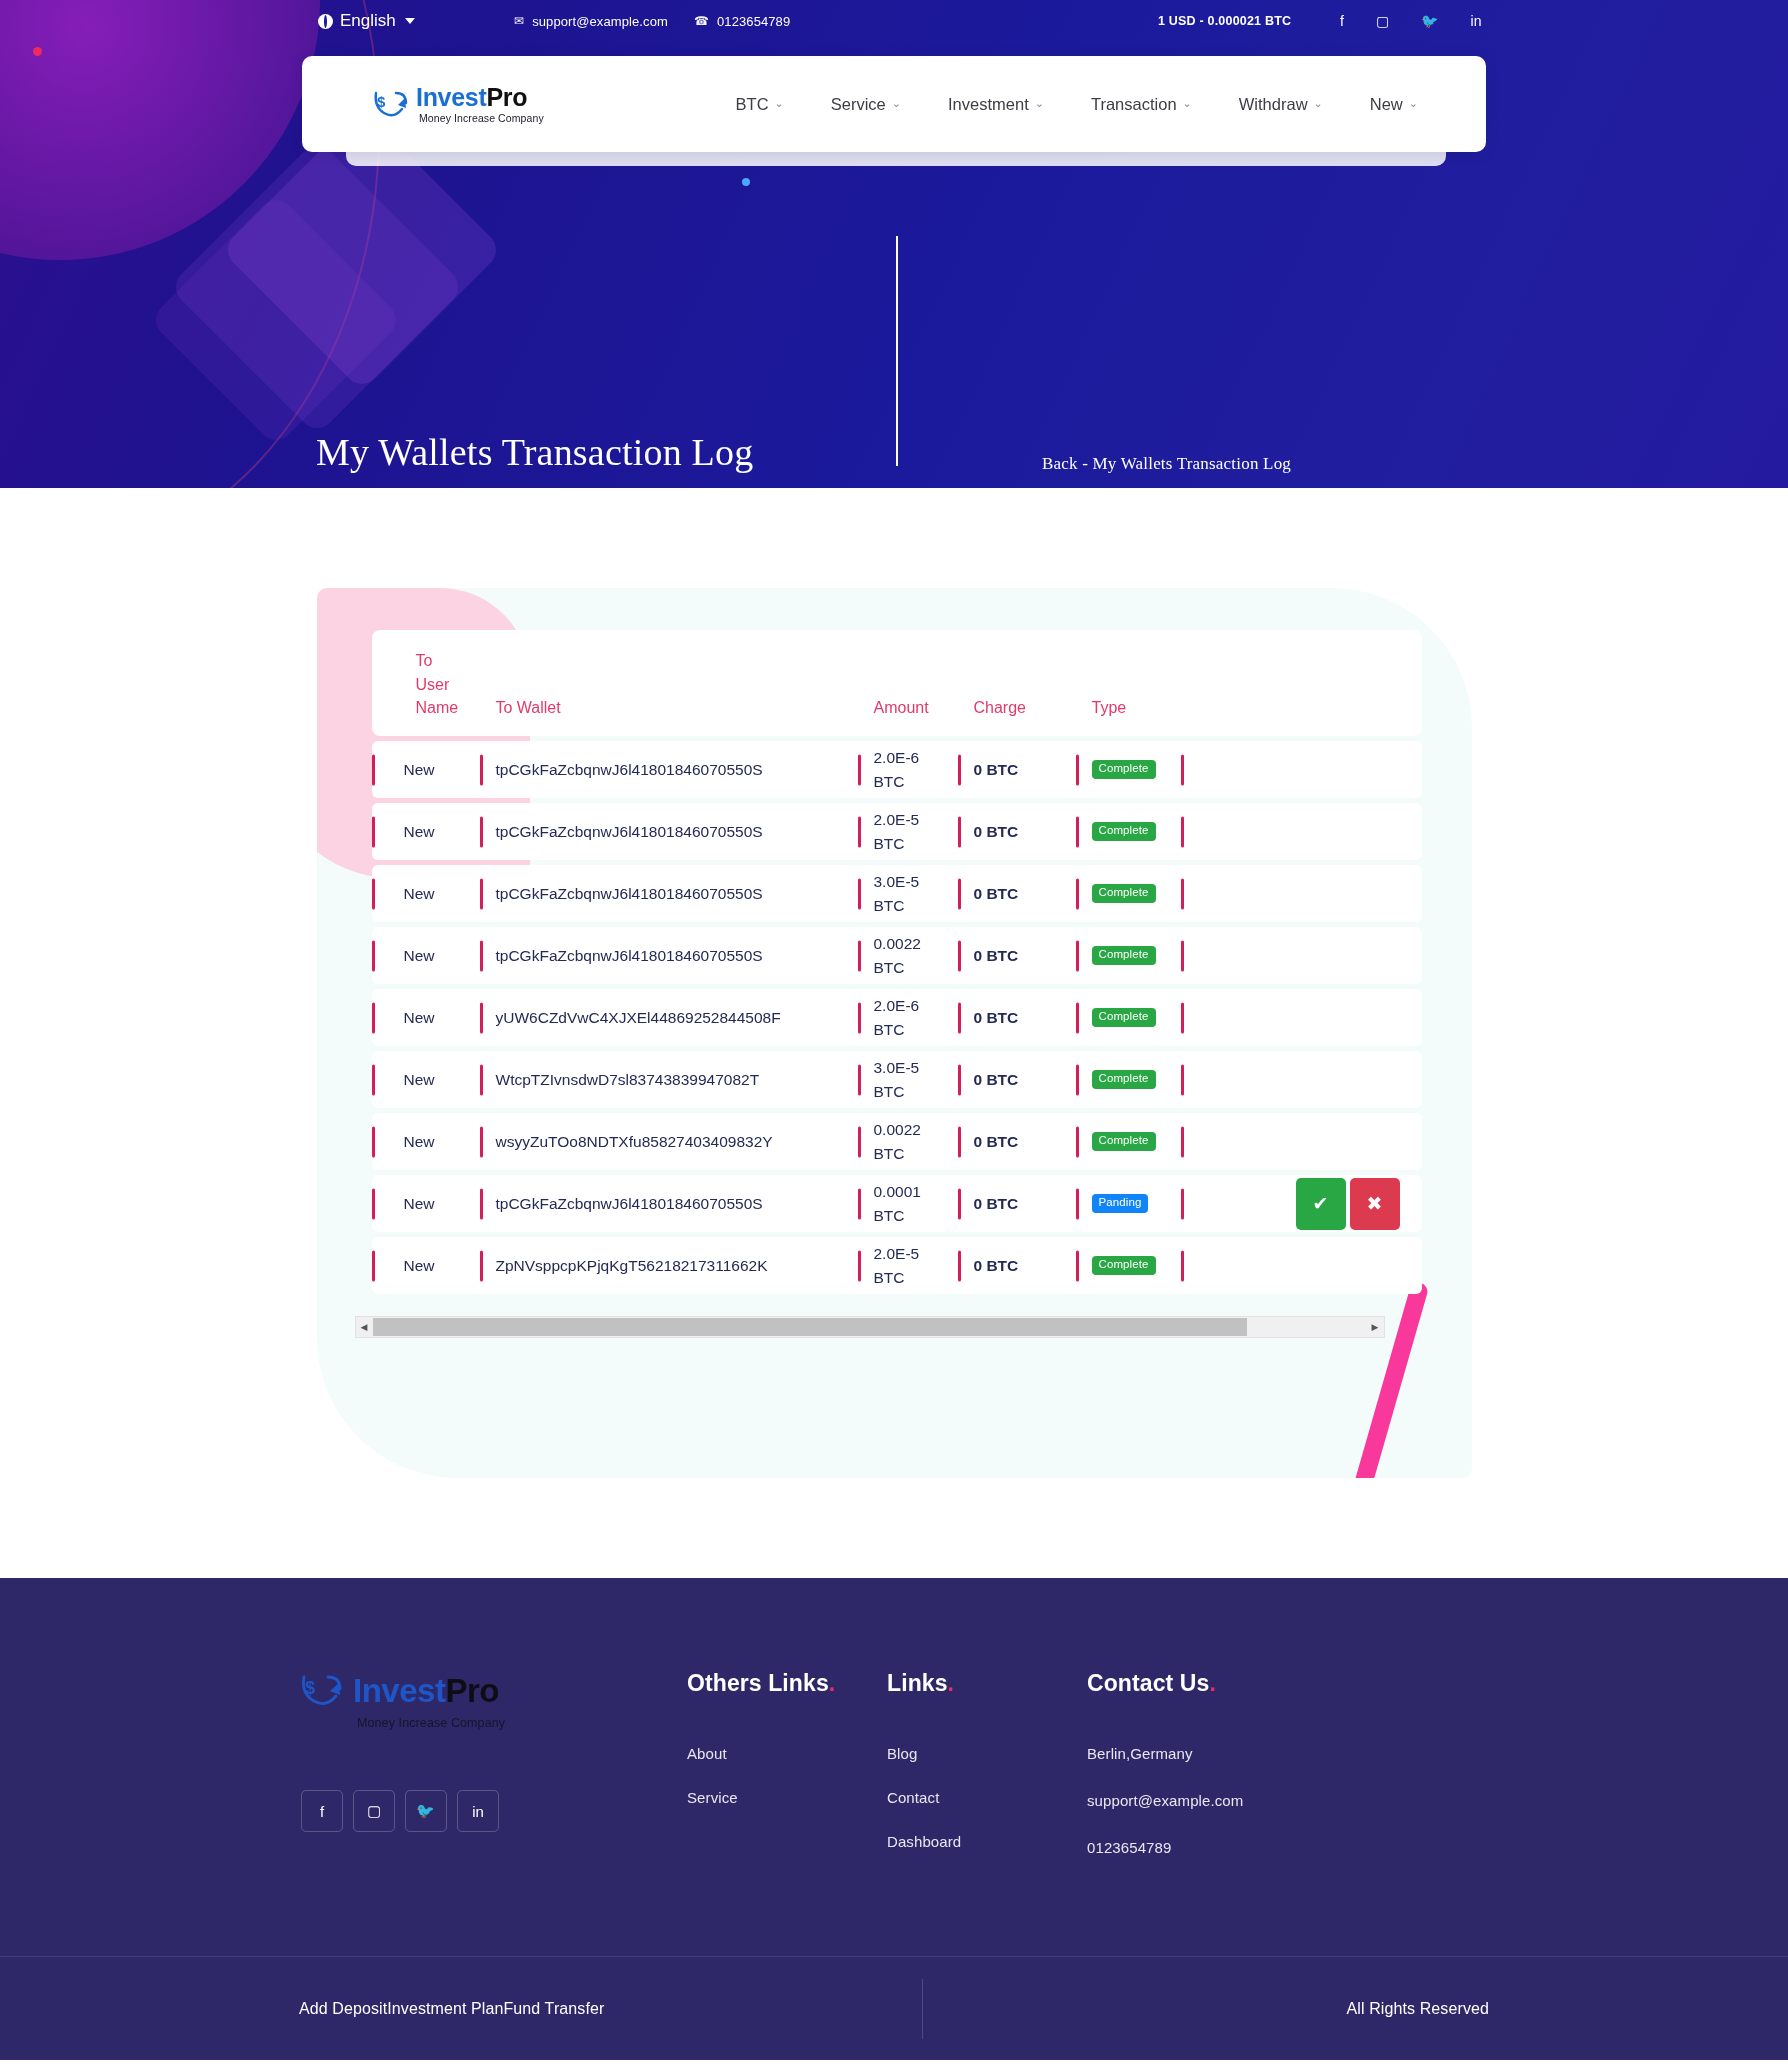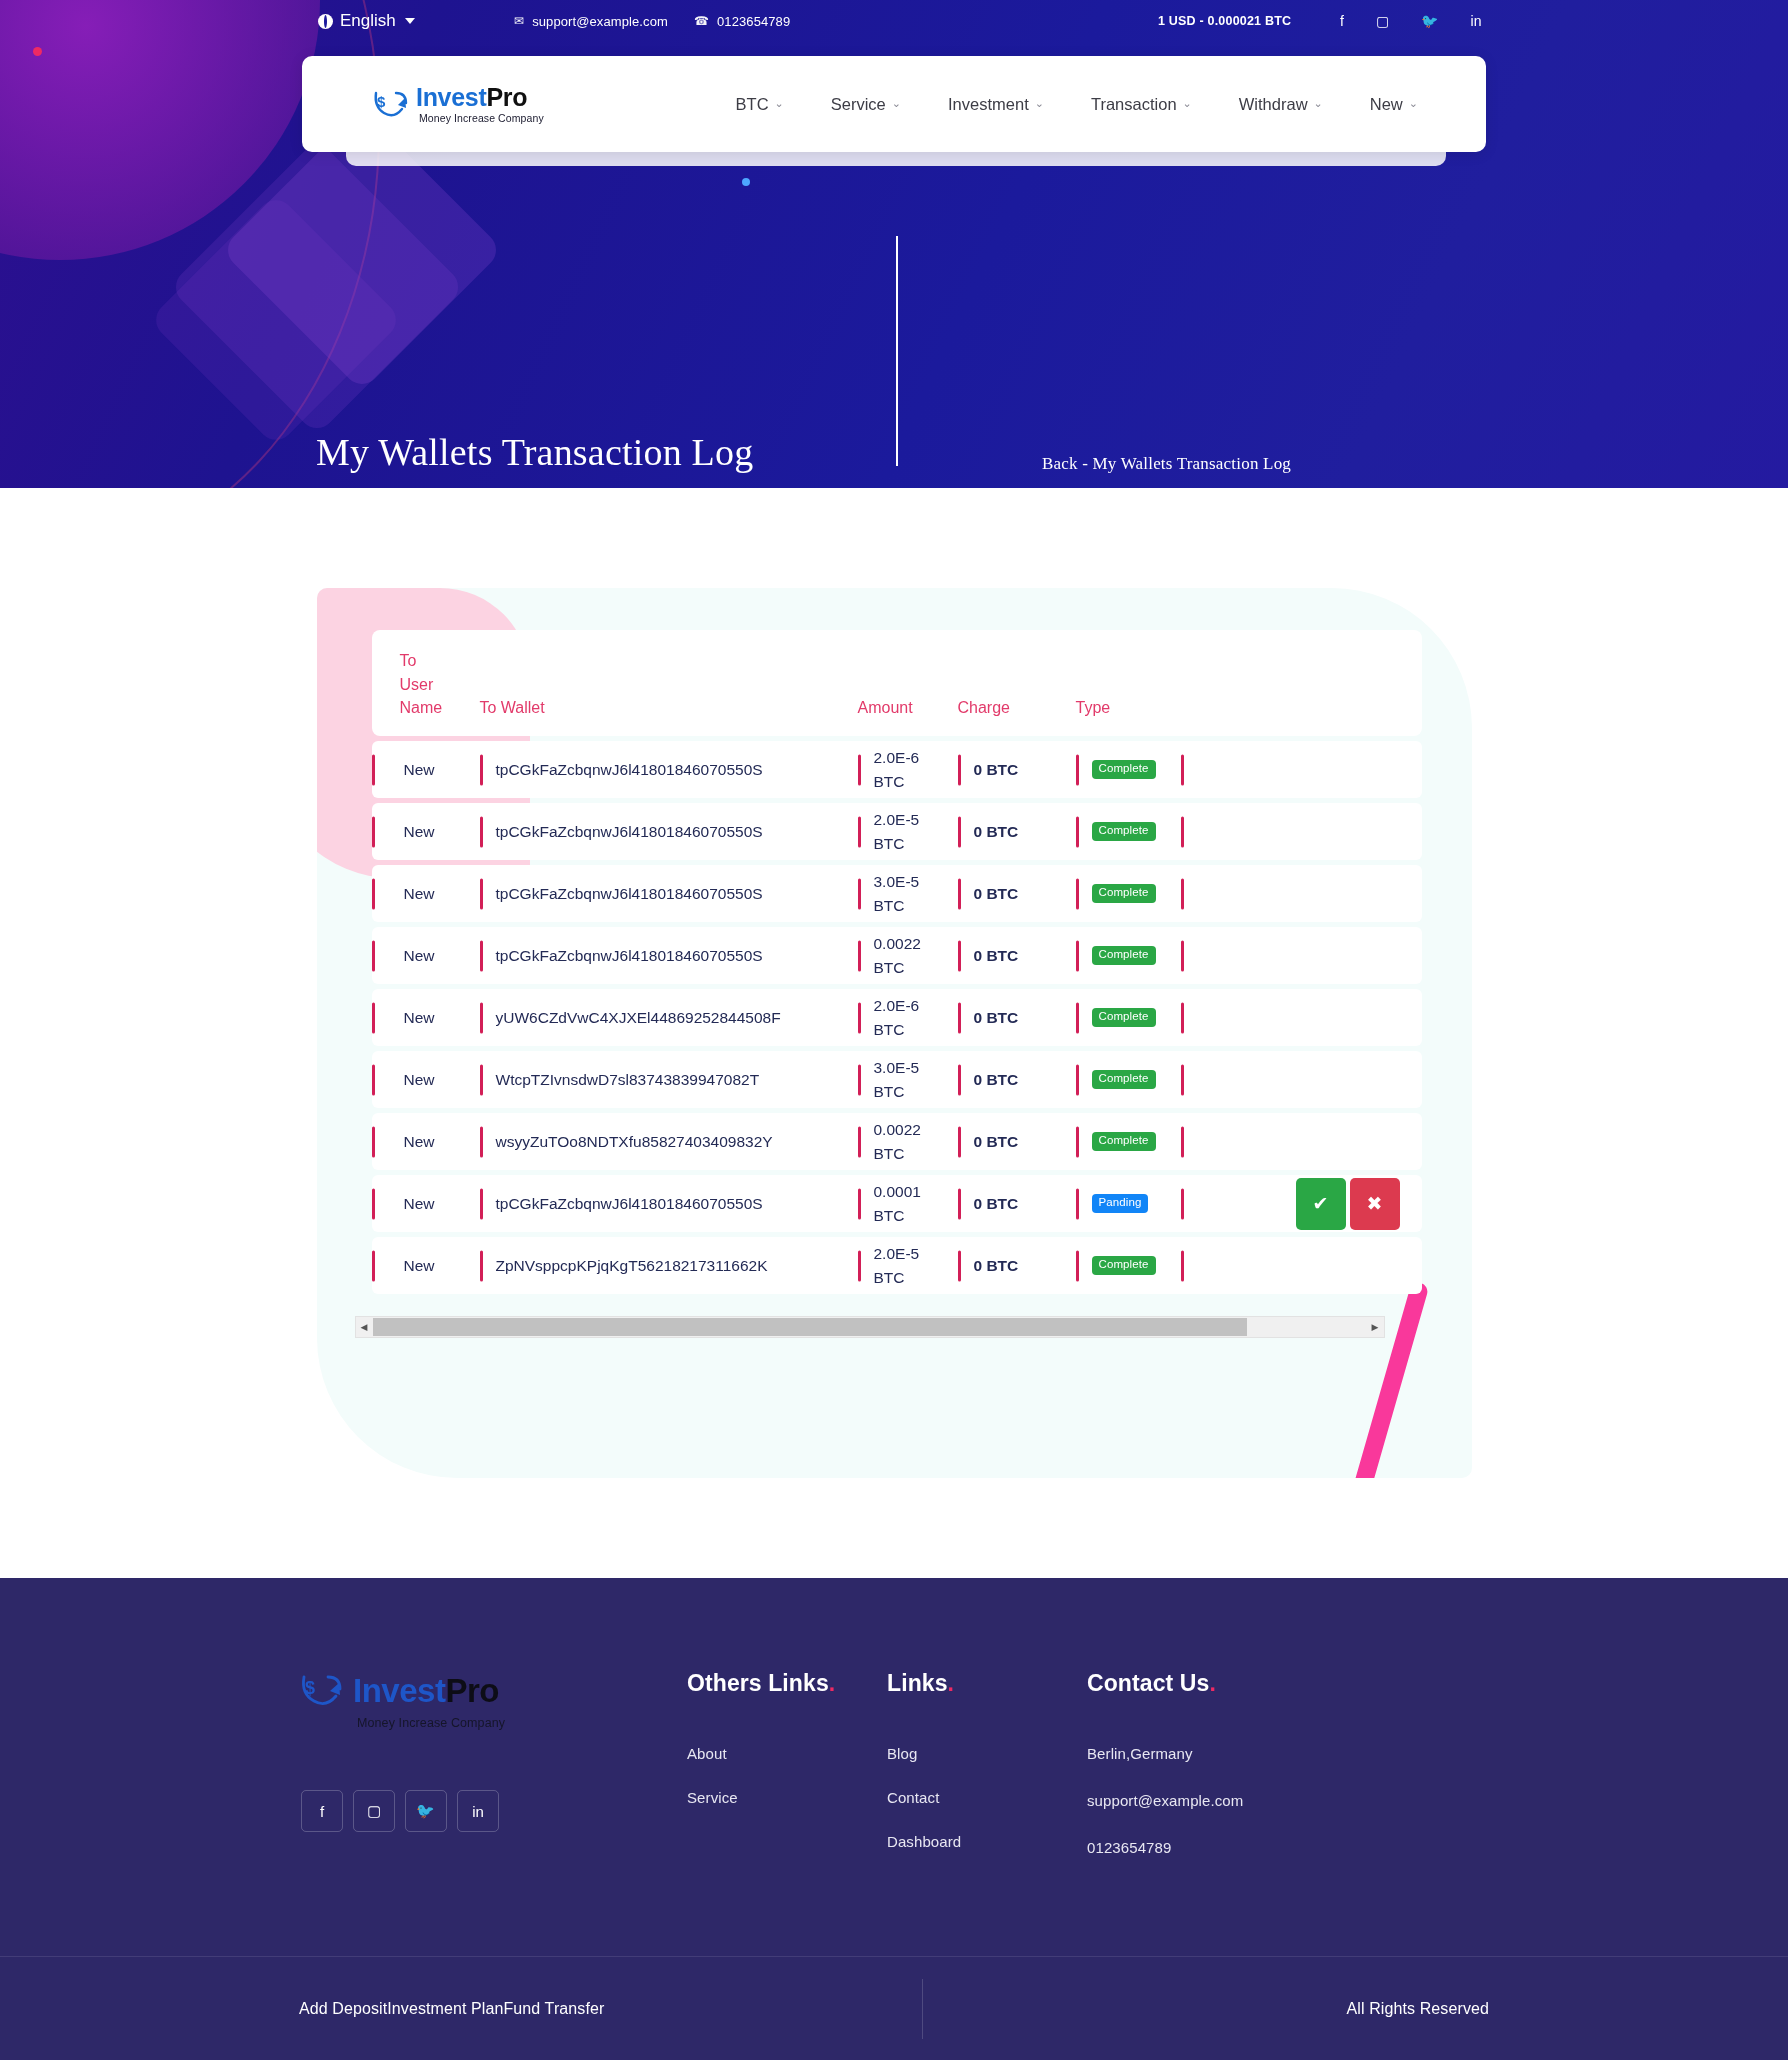--- a/index.html
+++ b/index.html
@@ -255,21 +255,21 @@
     padding: 42px 50px 0 55px;
   }
 
   
   .tbl-head {
     background: #ffffff;
     border-radius: 8px;
     height: 106px;
     display: flex;
     align-items: flex-end;
-    padding: 0 0 16px 0;
+    padding: 0 0 16px 16px;
   }
   .th {
     color: #e23a6a;
     font-size: 16px;
     line-height: 1.48;
   }
   .th-username { width: 108px; padding-left: 28px; }
   .th-wallet   { width: 378px; }
   .th-amount   { width: 100px; }
   .th-charge   { width: 118px; }

